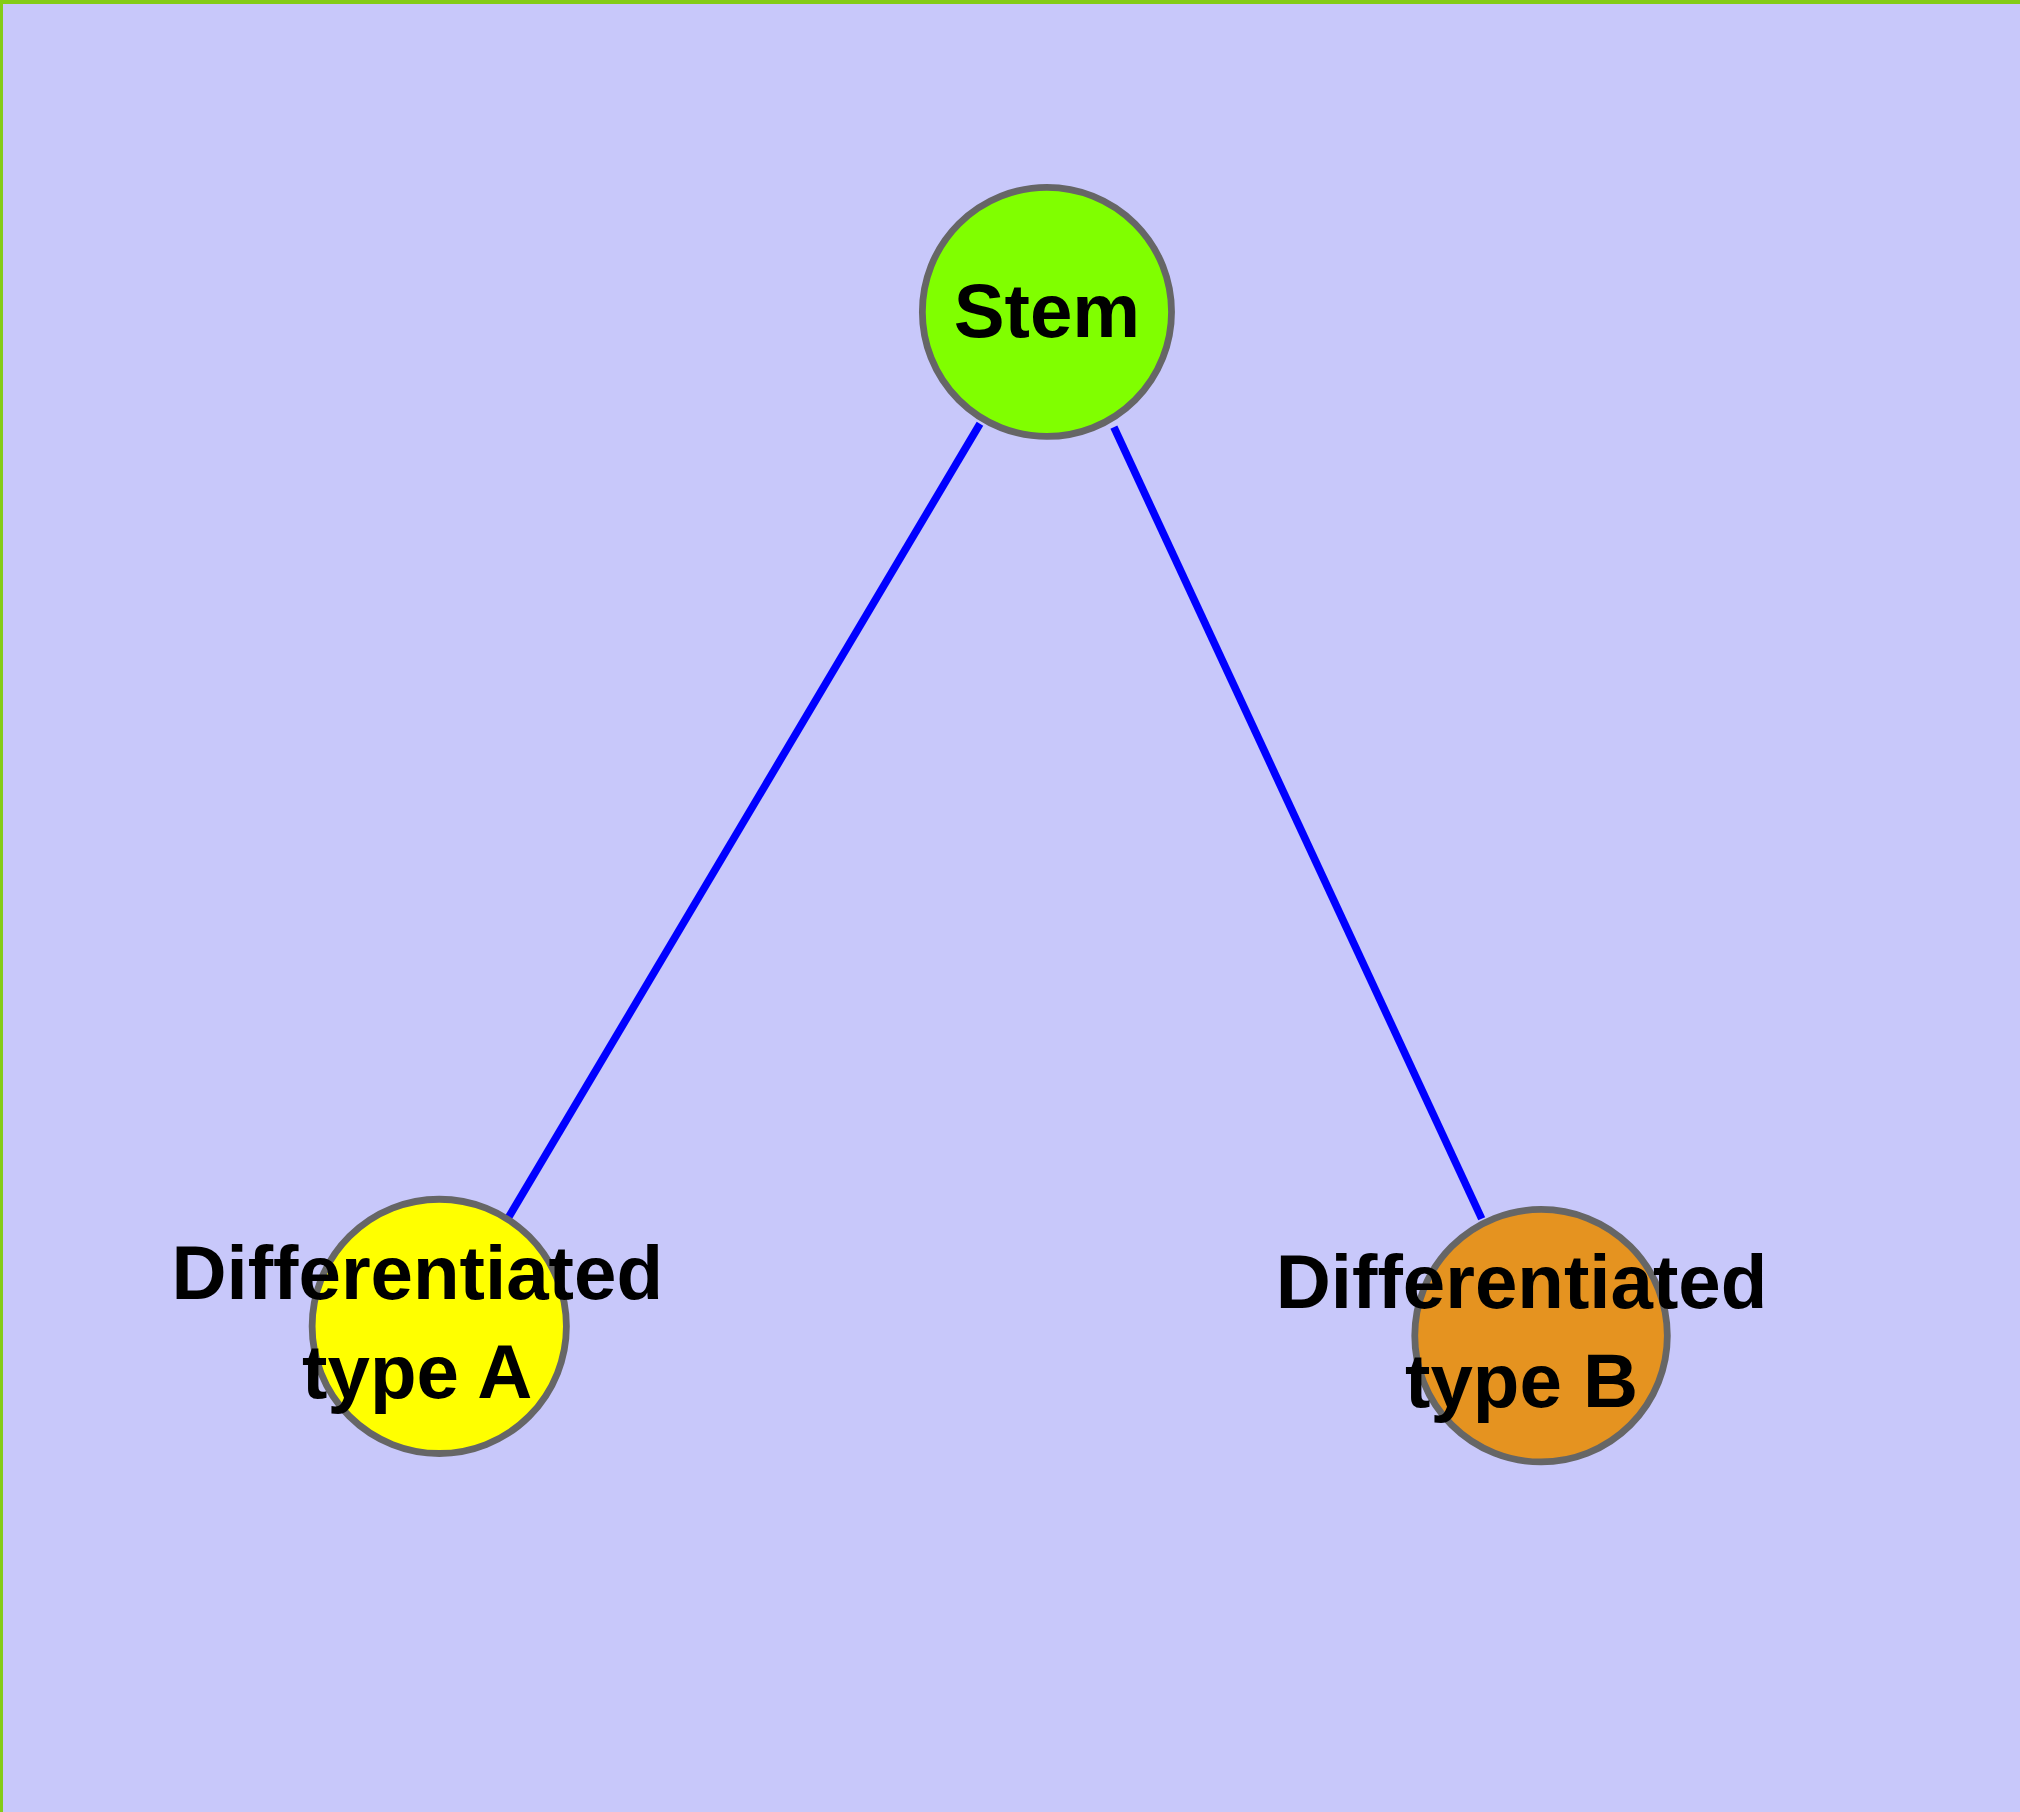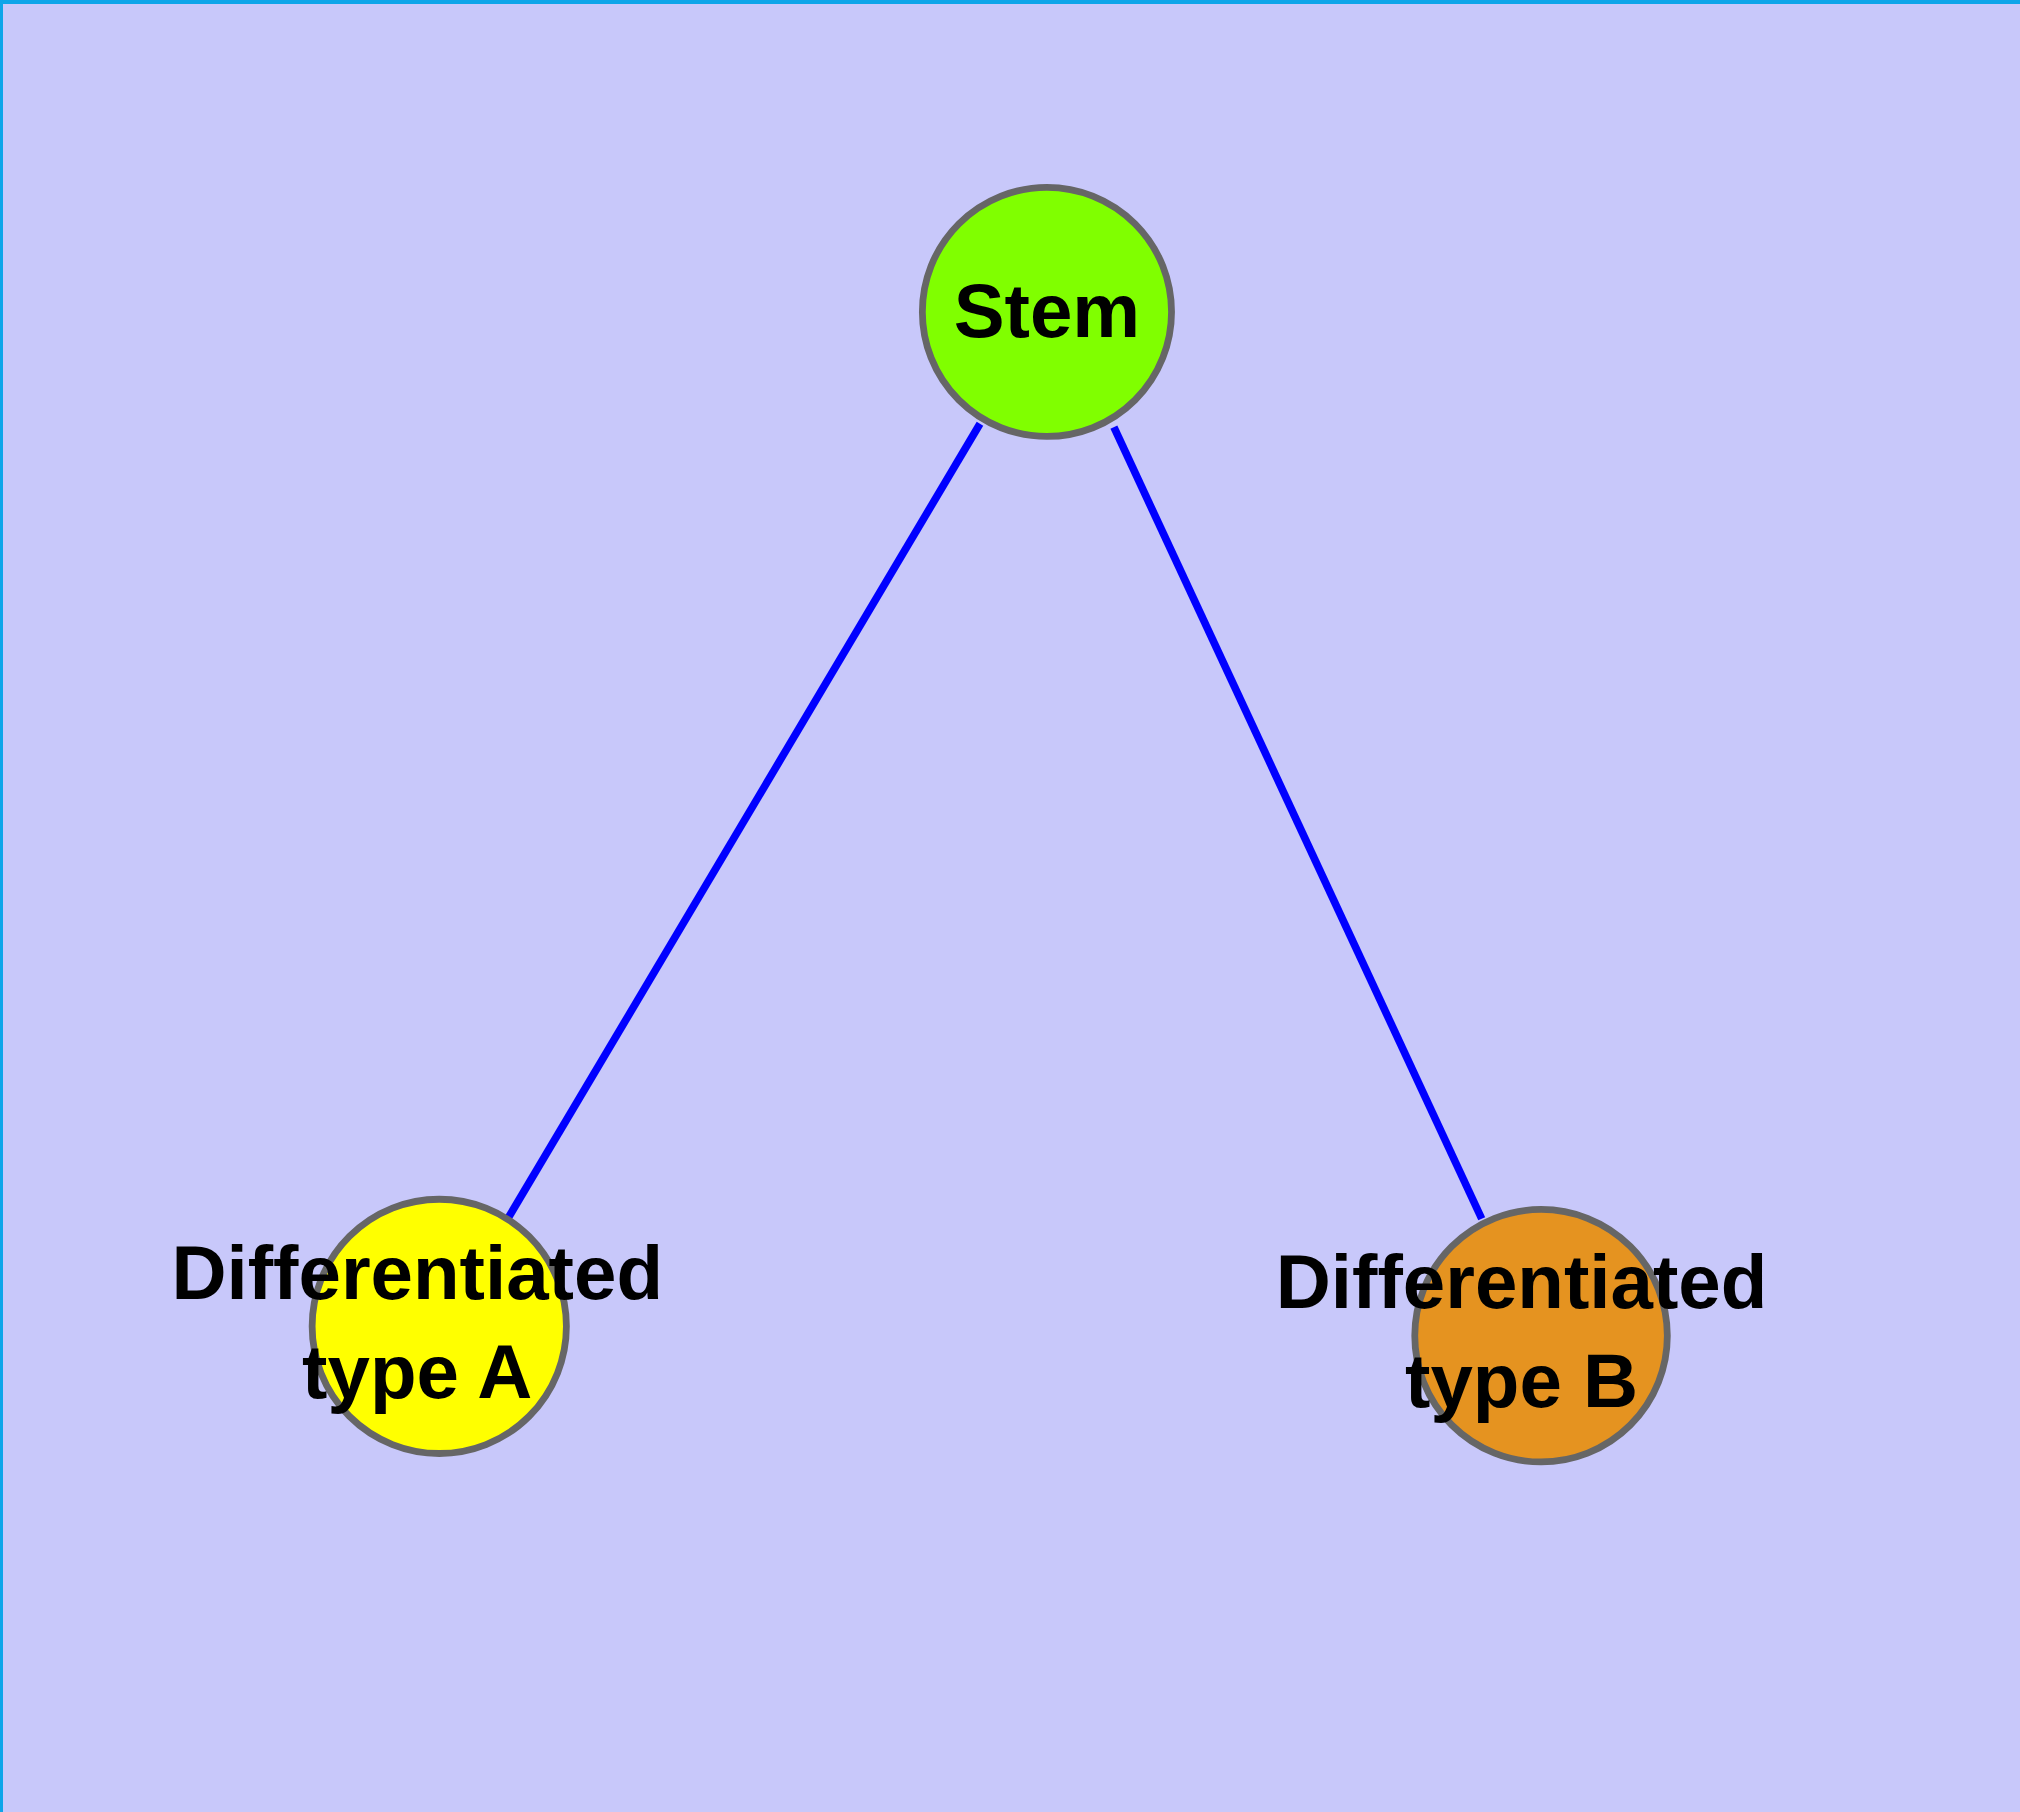--- a/index.html
+++ b/index.html
@@ -4,21 +4,21 @@
 <style>
   html, body {
     margin: 0;
     padding: 0;
     background: #ffffff;
   }
   #canvas {
     position: relative;
     width: 2021px;
     height: 1812px;
-    background: #0ea5e9;
+    background: #84cc16;
     overflow: hidden;
     font-family: "Liberation Sans", sans-serif;
   }
   #plot-bg {
     position: absolute;
     left: 3.4px;
     top: 4.2px;
     width: 2017px;
     height: 1808px;
     background: #c8c8fa;

